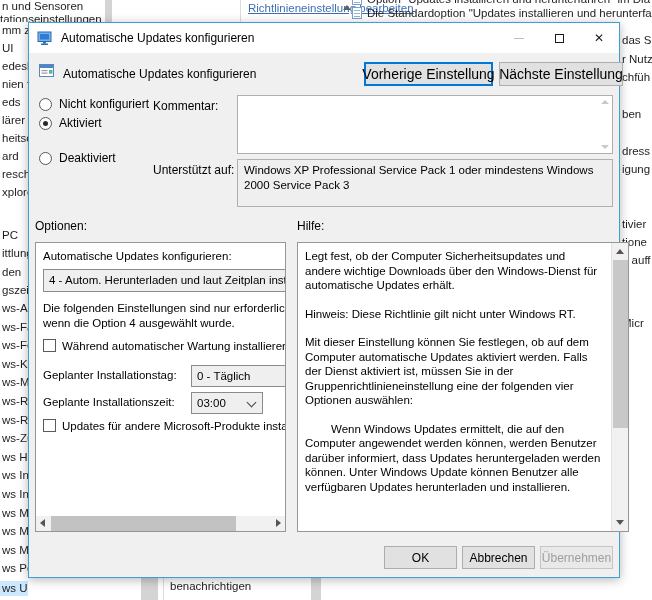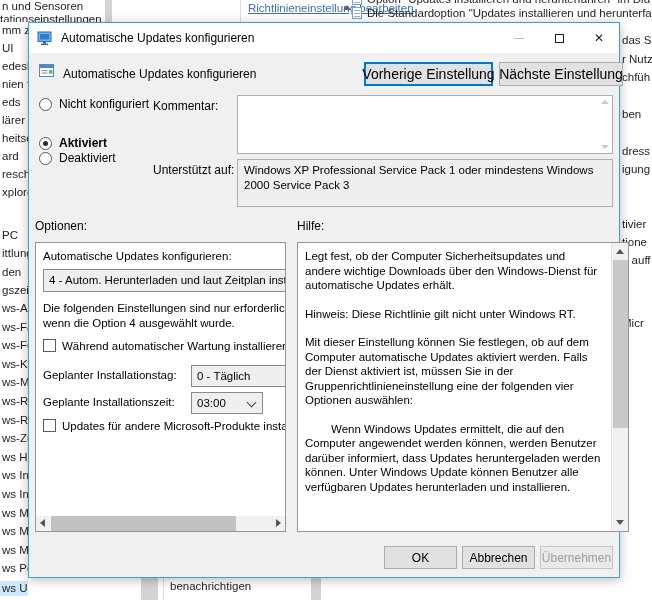--- a/index.html
+++ b/index.html
@@ -217,21 +217,21 @@
     </span>
     <span id="setting-title">Automatische Updates konfigurieren</span>
     <div class="hdr-btn" id="btn-prev">Vorherige Einstellung</div>
     <div class="hdr-btn" id="btn-next">Nächste Einstellung</div>
 
     <div id="radio-group">
         <div class="radio-row" style="top: 73px;">
           <span class="radio"></span>
           <span class="radio-label">Nicht konfiguriert</span>
         </div>
-        <div class="radio-row" style="top: 112px; font-weight: bold;">
+        <div class="radio-row" style="top: 92px;">
           <span class="radio checked"></span>
           <span class="radio-label">Aktiviert</span>
         </div>
         <div class="radio-row" style="top: 127px;">
           <span class="radio"></span>
           <span class="radio-label">Deaktiviert</span>
         </div>
       </div>
 
     <span class="dlg-label" style="left:124px;top:76px;">Kommentar:</span>

